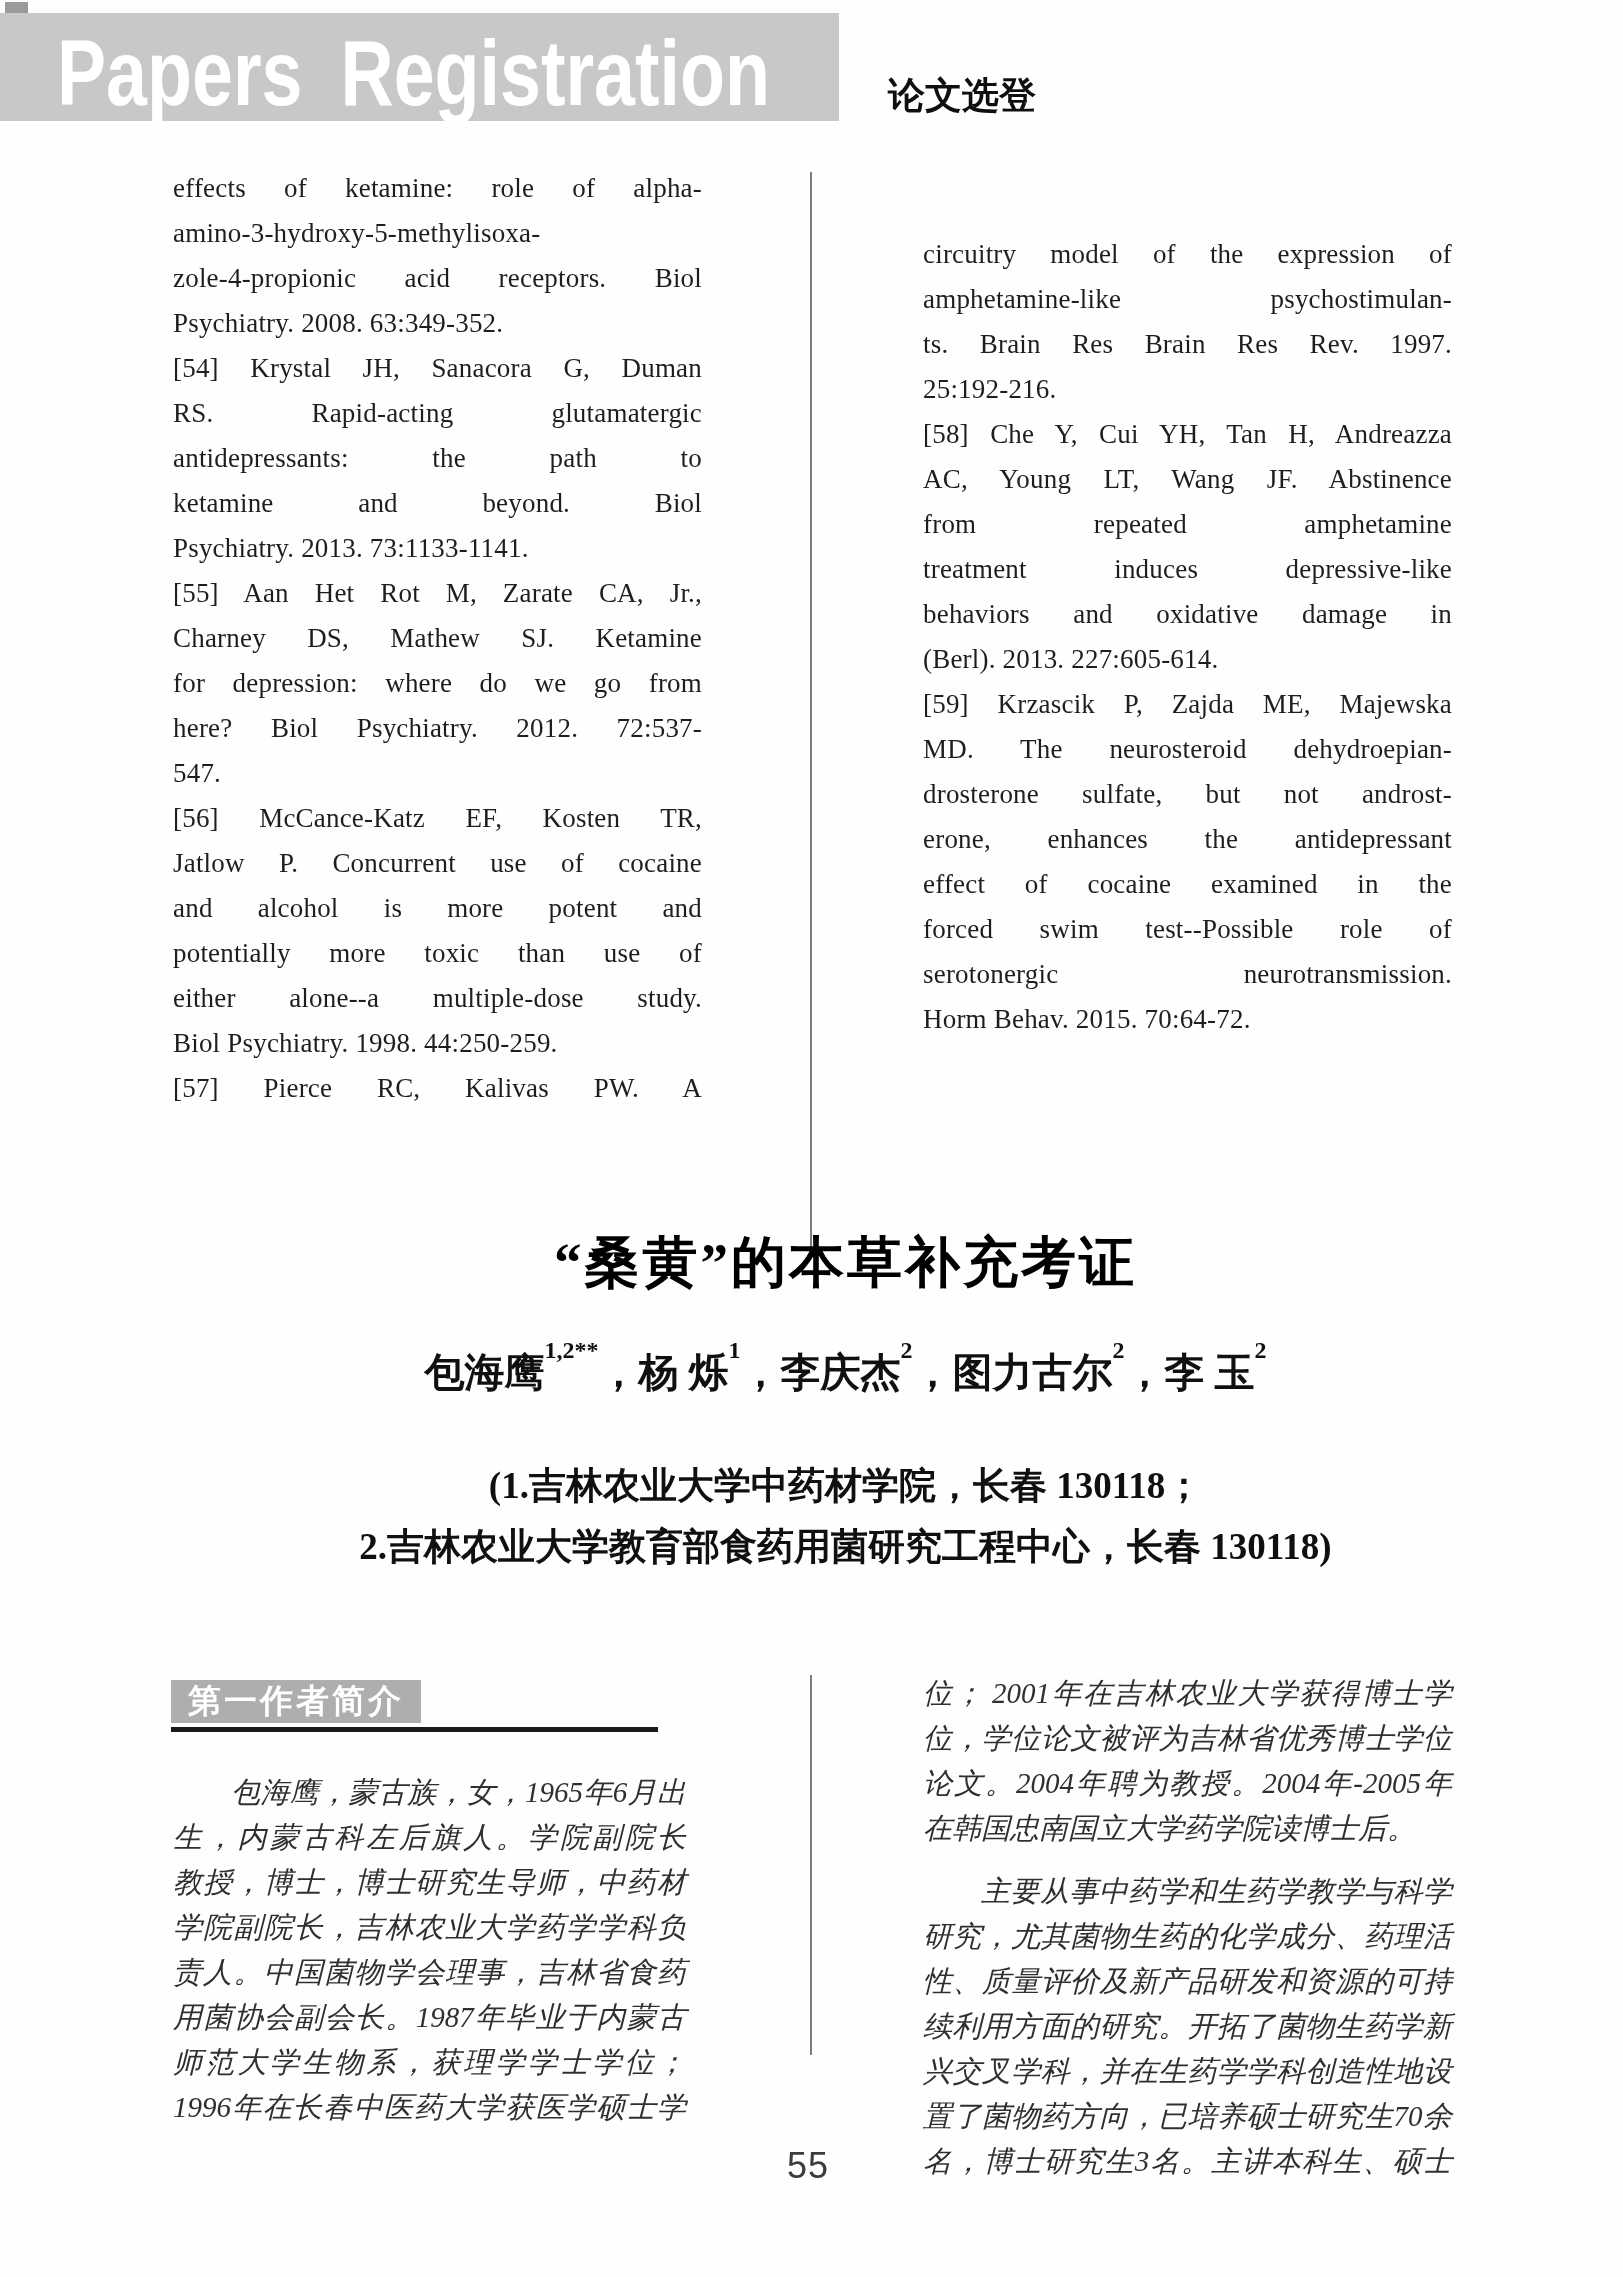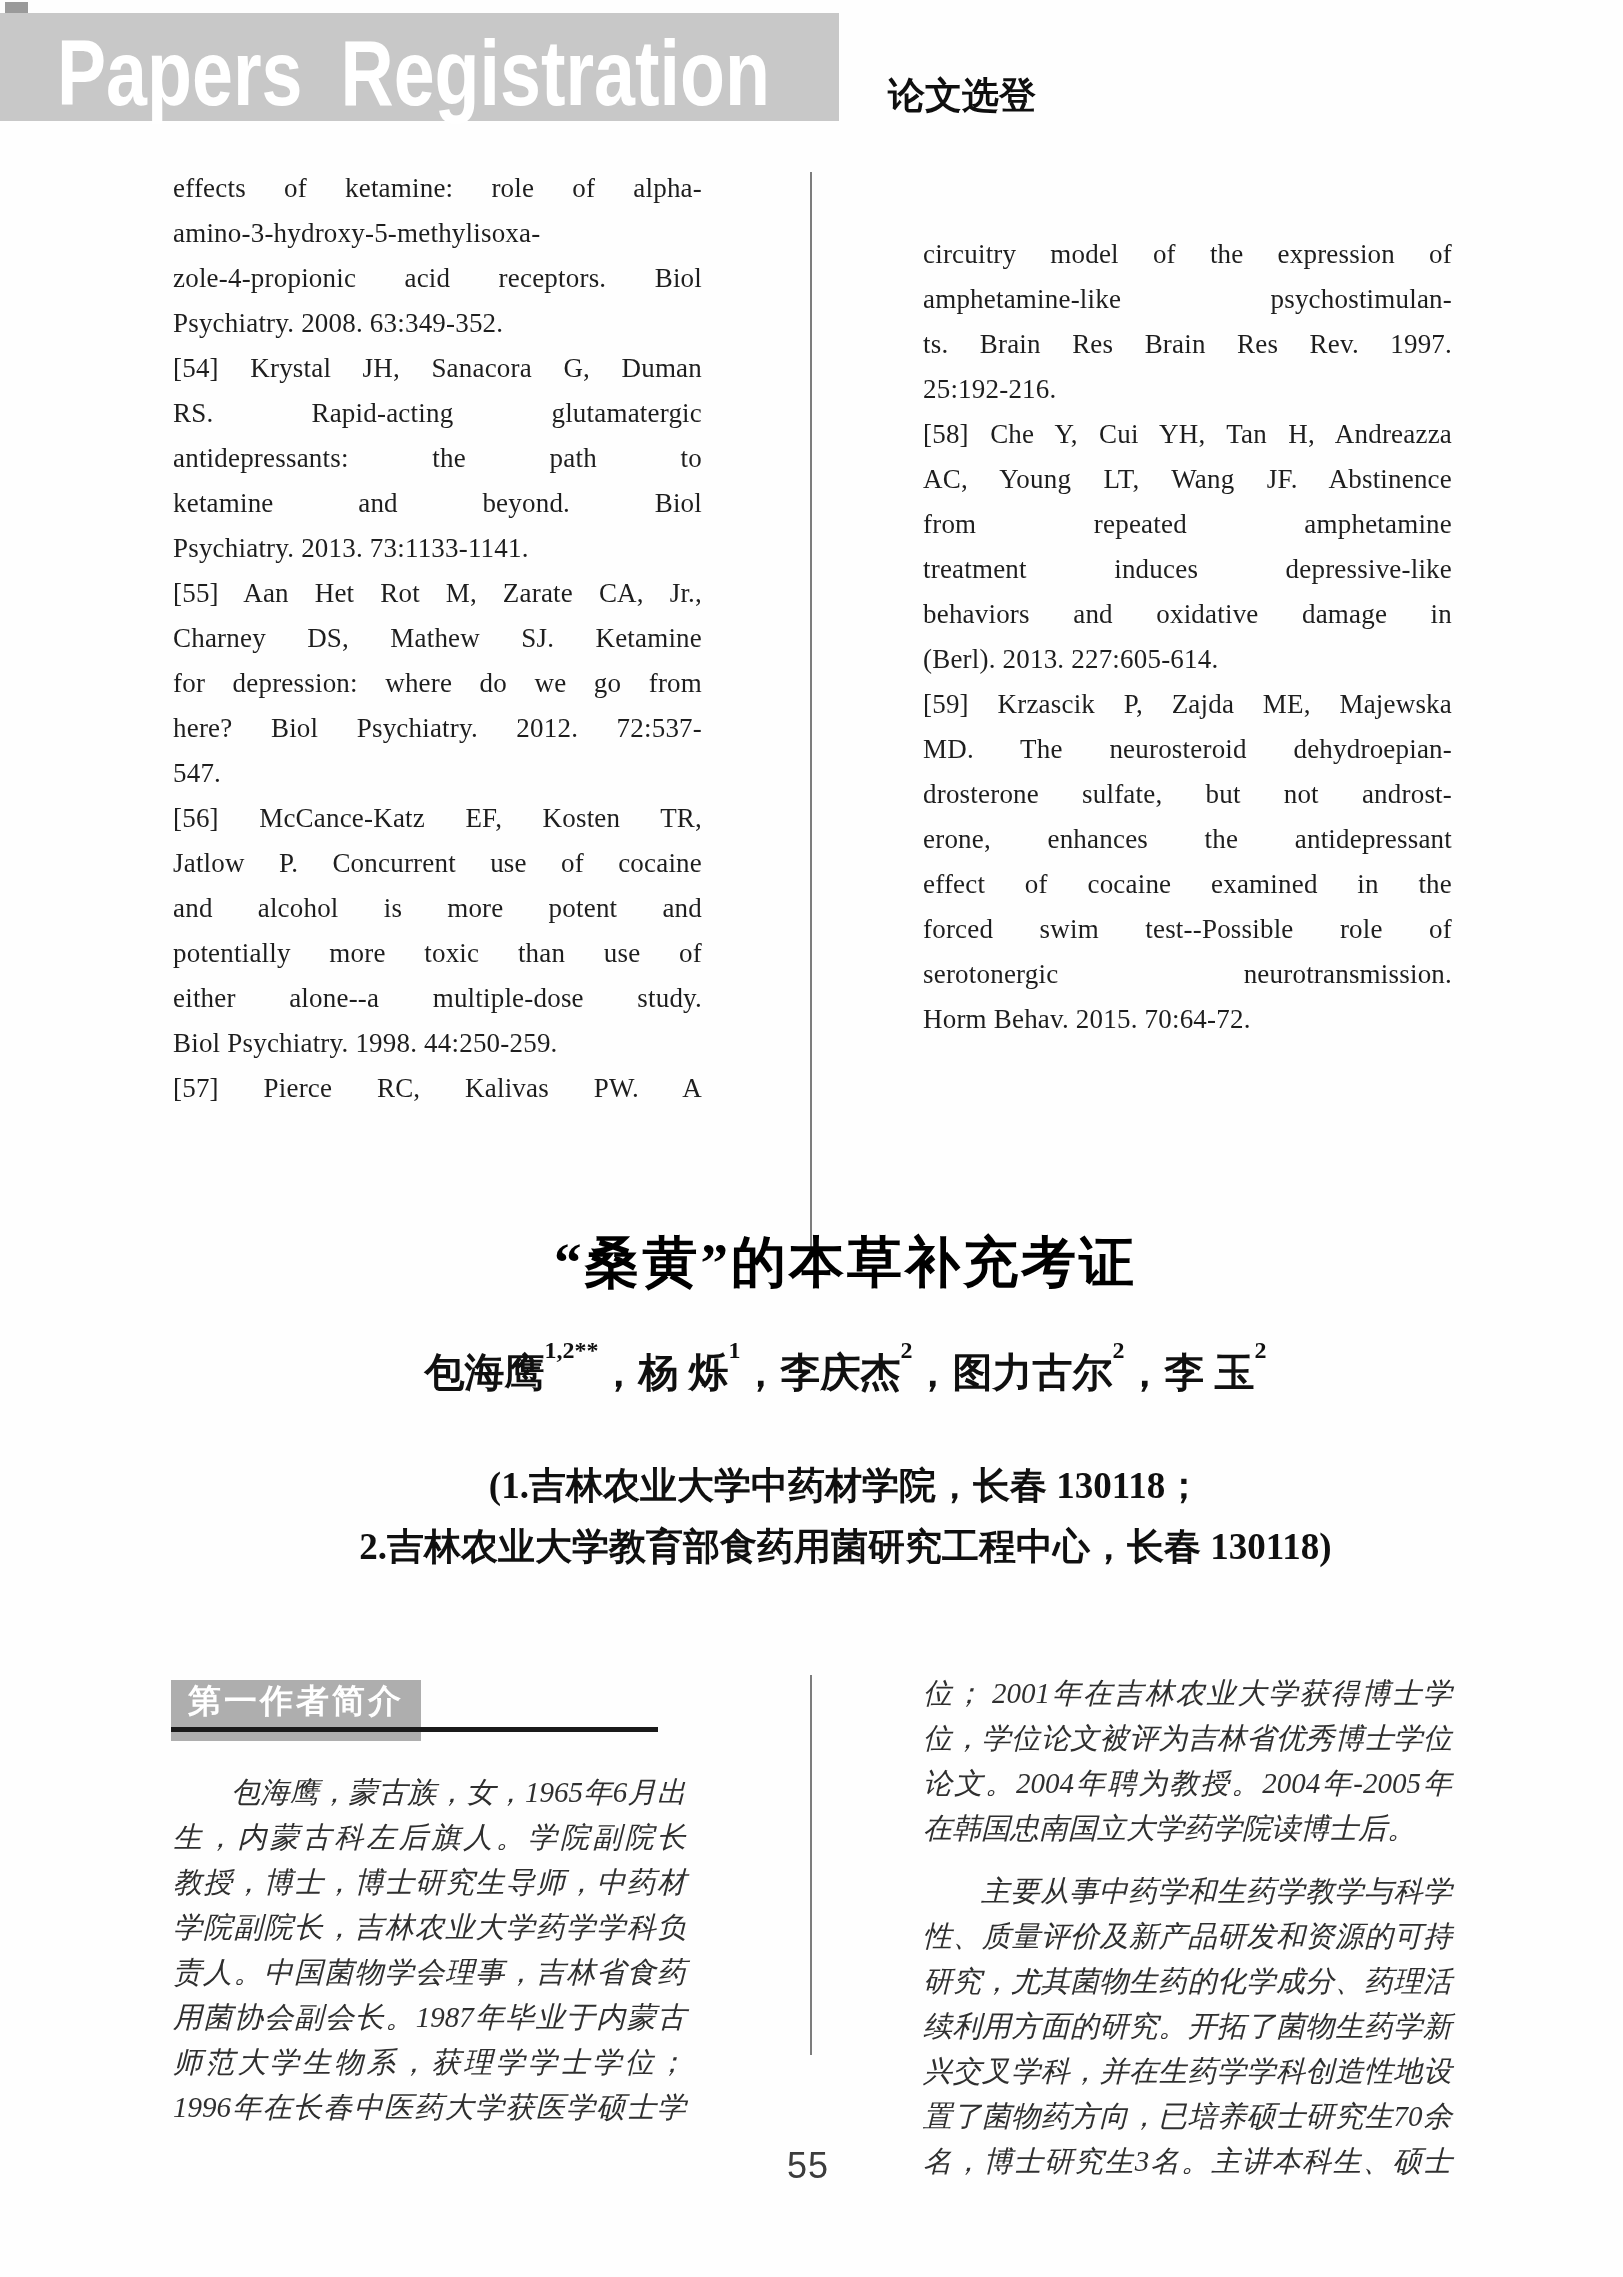--- a/index.html
+++ b/index.html
@@ -46,21 +46,21 @@
   #authors-line sup{font-size:24px;line-height:0;position:relative;top:-14px;font-weight:bold;}
   .affil{
     left:189px;width:1313px;text-align:center;font-size:37px;font-weight:bold;
     color:#101010;white-space:nowrap;
   }
   #affil-1{top:1461px;}
   #affil-2{top:1522px;}
 
   
   #bio-heading{
-    left:171px;top:1680px;width:250px;height:61px;background:#aeaeae;
+    left:171px;top:1680px;width:250px;height:43px;background:#aeaeae;
     color:#ffffff;font-weight:bold;font-size:33px;line-height:43px;
     text-align:center;letter-spacing:3px;white-space:nowrap;
   }
   #bio-underline{left:171px;top:1727px;width:487px;height:5px;background:#1a1a1a;}
   .bio-col{font-size:29px;color:#2f2f2f;font-style:italic;}
   #bio-left{left:173px;top:1752px;width:513px;}
   #bio-right{left:923px;top:1671px;width:529px;}
   .bline{height:45px;line-height:45px;text-align:justify;text-align-last:justify;}
   .bline.end{text-align:left;text-align-last:left;}
   .bline.indent{text-indent:58px;margin-top:18px;}
@@ -149,22 +149,22 @@
   <div class="bline">师范大学生物系，获理学学士学位；</div>
   <div class="bline">1996年在长春中医药大学获医学硕士学</div>
 </div>
 
 <div class="abs bio-col" id="bio-right">
   <div class="bline">位； 2001年在吉林农业大学获得博士学</div>
   <div class="bline">位，学位论文被评为吉林省优秀博士学位</div>
   <div class="bline">论文。2004年聘为教授。2004年-2005年</div>
   <div class="bline end">在韩国忠南国立大学药学院读博士后。</div>
   <div class="bline indent">主要从事中药学和生药学教学与科学</div>
+  <div class="bline">研究，尤其菌物生药的化学成分、药理活</div>
   <div class="bline">性、质量评价及新产品研发和资源的可持</div>
-  <div class="bline">研究，尤其菌物生药的化学成分、药理活</div>
   <div class="bline">续利用方面的研究。开拓了菌物生药学新</div>
   <div class="bline">兴交叉学科，并在生药学学科创造性地设</div>
   <div class="bline">置了菌物药方向，已培养硕士研究生70余</div>
   <div class="bline">名，博士研究生3名。主讲本科生、硕士</div>
 </div>
 
 <div class="abs" id="page-number">55</div>
 
 
 </body></html>

